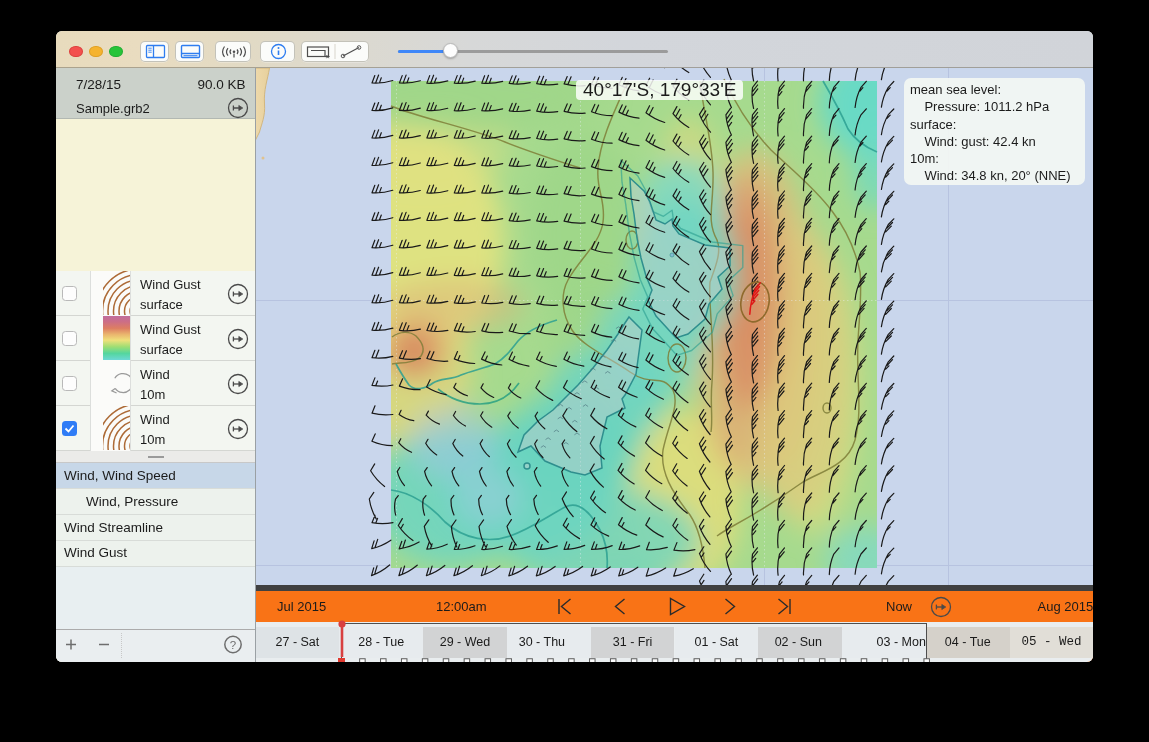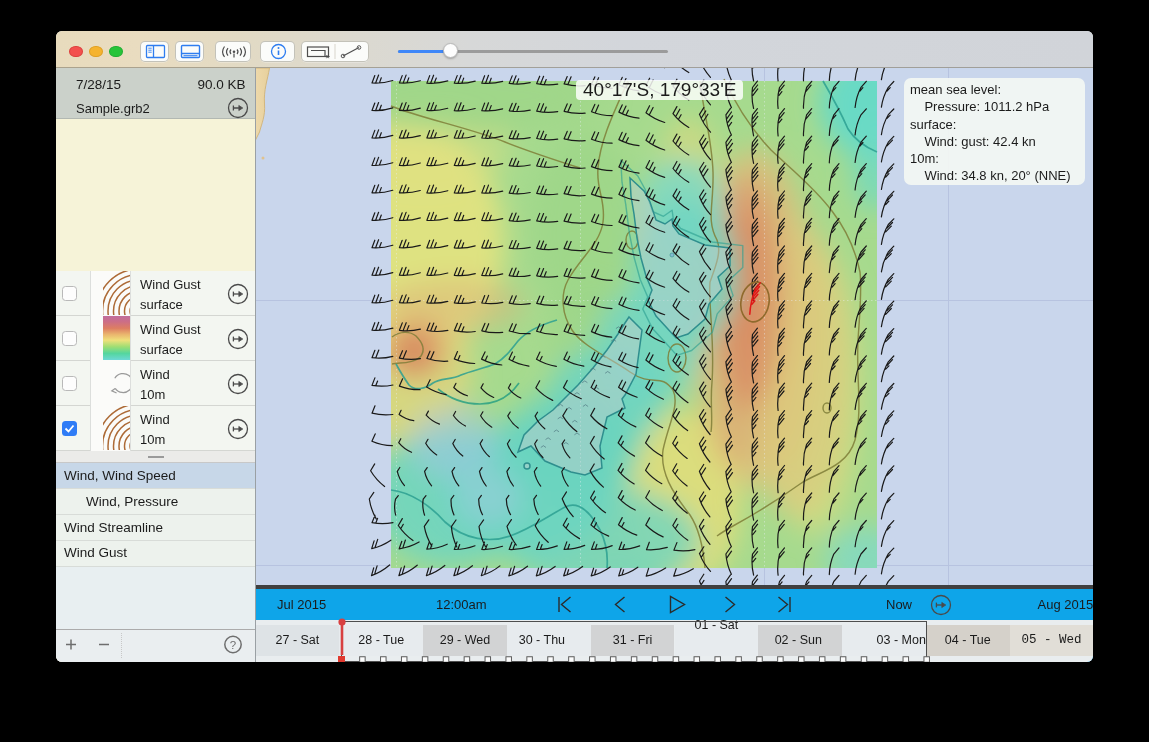--- a/index.html
+++ b/index.html
@@ -297,21 +297,21 @@
       <svg width="199" height="33" style="position:absolute;left:0;top:561px;">
         <path d="M65.5 4V29" stroke="#c8c8c8" stroke-width="1" stroke-dasharray="1 1"></path>
         <g stroke="#6e6e6e" stroke-width="1.5" fill="none">
           <path d="M15 10.5V20.5M10 15.5H20"></path>
           <path d="M43 15.5H53"></path>
           <circle cx="177" cy="15.5" r="8.2"></circle>
         </g>
         <text x="177" y="20" font-size="11.5" text-anchor="middle" fill="#6e6e6e" font-family="Liberation Sans">?</text>
       </svg>
     </div>
-    <div class="abs" style="left:199.5px;top:553.5px;width:837.5px;height:77.5px;background:#0ea5e9;border-top:4px solid #404040;">
+    <div class="abs" style="left:199.5px;top:553.5px;width:837.5px;height:77.5px;background:#f97316;border-top:6px solid #404040;">
       <div class="txt" style="left:21.5px;top:8px;">Jul 2015</div>
       <div class="txt" style="left:180.5px;top:8px;">12:00am</div>
       <div class="txt" style="left:630.5px;top:8px;">Now</div>
       <div class="txt" style="left:782px;top:8px;">Aug 2015</div>
       <svg width="838" height="31" style="position:absolute;left:0;top:0;">
         <g fill="none" stroke="#2b2b2b" stroke-width="1.4">
           <path d="M303 8V23M314.5 8L305.5 15.5L314.5 23"></path>
           <path d="M368.5 8L359.5 15.5L368.5 23"></path>
           <path d="M414.5 7.5V23.5L428.5 15.5Z"></path>
           <path d="M469.5 8L478.5 15.5L469.5 23"></path>
@@ -331,21 +331,21 @@
       <div class="txt" style="left:0px;top:44px;width:83.8px;text-align:center;font-size:12.5px;">27 - Sat</div>
       <div class="abs" style="left:83.8px;top:36.5px;width:83.8px;height:30.5px;background:#e7ebee;"></div>
       <div class="txt" style="left:83.8px;top:44px;width:83.8px;text-align:center;font-size:12.5px;">28 - Tue</div>
       <div class="abs" style="left:167.6px;top:36.5px;width:83.8px;height:30.5px;background:#d2d3d4;"></div>
       <div class="txt" style="left:167.6px;top:44px;width:83.8px;text-align:center;font-size:12.5px;">29 - Wed</div>
       <div class="abs" style="left:251.4px;top:36.5px;width:83.8px;height:30.5px;background:#e7ebee;"></div>
       <div class="txt" style="left:251.4px;top:44px;width:70px;text-align:center;font-size:12.5px;">30 - Thu</div>
       <div class="abs" style="left:335.2px;top:36.5px;width:83.8px;height:30.5px;background:#d2d3d4;"></div>
       <div class="txt" style="left:335.2px;top:44px;width:83.8px;text-align:center;font-size:12.5px;">31 - Fri</div>
       <div class="abs" style="left:419px;top:36.5px;width:83.8px;height:30.5px;background:#e7ebee;"></div>
-      <div class="txt" style="left:419px;top:29px;width:83.8px;text-align:center;font-size:12.5px;">01 - Sat</div>
+      <div class="txt" style="left:419px;top:44px;width:83.8px;text-align:center;font-size:12.5px;">01 - Sat</div>
       <div class="abs" style="left:502.8px;top:36.5px;width:83.8px;height:30.5px;background:#d2d3d4;"></div>
       <div class="txt" style="left:502.8px;top:44px;width:80px;text-align:center;font-size:12.5px;">02 - Sun</div>
       <div class="abs" style="left:586.6px;top:36.5px;width:83.8px;height:30.5px;background:#e7ebee;"></div>
       <div class="txt" style="left:586.6px;top:44px;width:83.8px;text-align:right;font-size:12.5px;">03 - Mon</div>
       <div class="abs" style="left:670.4px;top:36.5px;width:83.8px;height:30.5px;background:#d5d1ca;"></div>
       <div class="txt" style="left:670.4px;top:44px;width:83.8px;text-align:center;font-size:12.5px;">04 - Tue</div>
       <div class="abs" style="left:754.2px;top:36.5px;width:83.8px;height:30.5px;background:#e1ded7;"></div>
       <div class="txt" style="left:754.2px;top:44px;width:83.8px;text-align:center;font-size:12.5px;font-family:Liberation Mono, monospace;">05 - Wed</div>
       <div class="abs" style="left:85.5px;top:32px;width:585.5px;height:41px;border:1.5px solid #4e4e4e;"></div>
       <svg width="838" height="78" style="position:absolute;left:0;top:0;">

